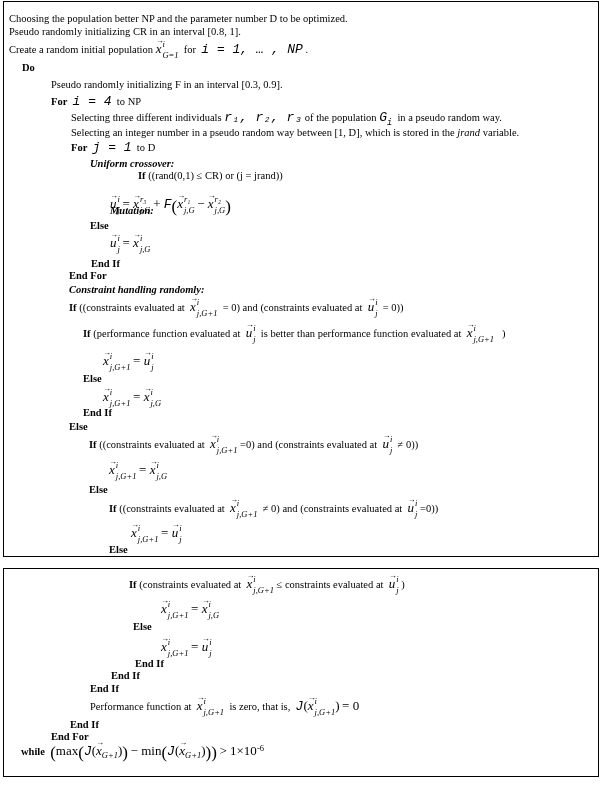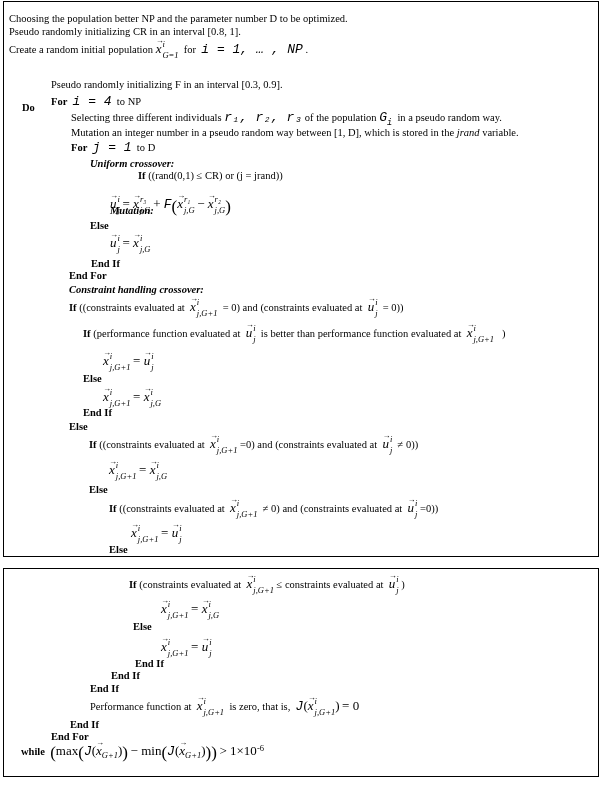--- a/index.html
+++ b/index.html
@@ -36,36 +36,36 @@
 <div class="ln" style="left:9px;top:42px;">
   <span>Create a random initial population</span>
   <span class="vec">x</span><span class="ss">
       <span class="top">i</span>
       <span class="bot">G=1</span>
     </span>
   &nbsp;<span>for</span>&nbsp;
   <span class="m">i = 1, … , NP</span>
   <span>.</span>
 </div>
-<div class="ln kw" style="left:22px;top:61px;margin-top:40px;">Do</div>
+<div class="ln kw" style="left:22px;top:61px;">Do</div>
 <div class="ln" style="left:51px;top:78px;text-align:right;">Pseudo randomly initializing F in an interval [0.3, 0.9].</div>
 <div class="ln" style="left:51px;top:95px;">
   <span class="kw">For</span>&nbsp;
   <span class="m">i = 4</span>&nbsp;
   <span>to NP</span>
 </div>
 <div class="ln" style="left:71px;top:111px;">
   <span>Selecting three different individuals</span>
   <span class="m">r₁, r₂, r₃</span>
   <span>of the population</span>
   <span class="m"><span>G</span><sub>i</sub></span>
   &nbsp;<span>in a pseudo random way.</span>
 </div>
 <div class="ln" style="left:71px;top:126px;">
-  <span>Mutation an integer number in a pseudo random way between [1, D], which is stored in the</span>
+  <span>Selecting an integer number in a pseudo random way between [1, D], which is stored in the</span>
   <span class="it">jrand</span>
   <span>variable.</span>
 </div>
 <div class="ln" style="left:71px;top:141px;">
   <span class="kw">For</span>&nbsp;
   <span class="m">j = 1</span>&nbsp;
   <span>to D</span>
 </div>
 <div class="ln it kw" style="left:90px;top:157px;">Uniform crossover:</div>
 <div class="ln" style="left:90px;top:169px;margin-left:48px;">
@@ -97,21 +97,21 @@
       <span class="top">i</span>
       <span class="bot">j</span>
     </span>
   <span class="mr"> = </span><span class="vec">x</span><span class="ss">
       <span class="top">i</span>
       <span class="bot">j,G</span>
     </span>
 </div>
 <div class="ln kw" style="left:91px;top:257px;">End If</div>
 <div class="ln kw" style="left:69px;top:269px;">End For</div>
-<div class="ln it kw" style="left:69px;top:283px;">Constraint handling crossover:</div>
+<div class="ln it kw" style="left:69px;top:283px;">Constraint handling randomly:</div>
 
 <div class="ln" style="left:69px;top:300px;">
   <span class="kw">If</span>
   <span>((constraints evaluated at</span>&nbsp;
   <span class="vec">x</span><span class="ss">
       <span class="top">i</span>
       <span class="bot">j,G+1</span>
     </span>
   &nbsp;<span>= 0) and (constraints evaluated at</span>&nbsp;
   <span class="vec">u</span><span class="ss">

